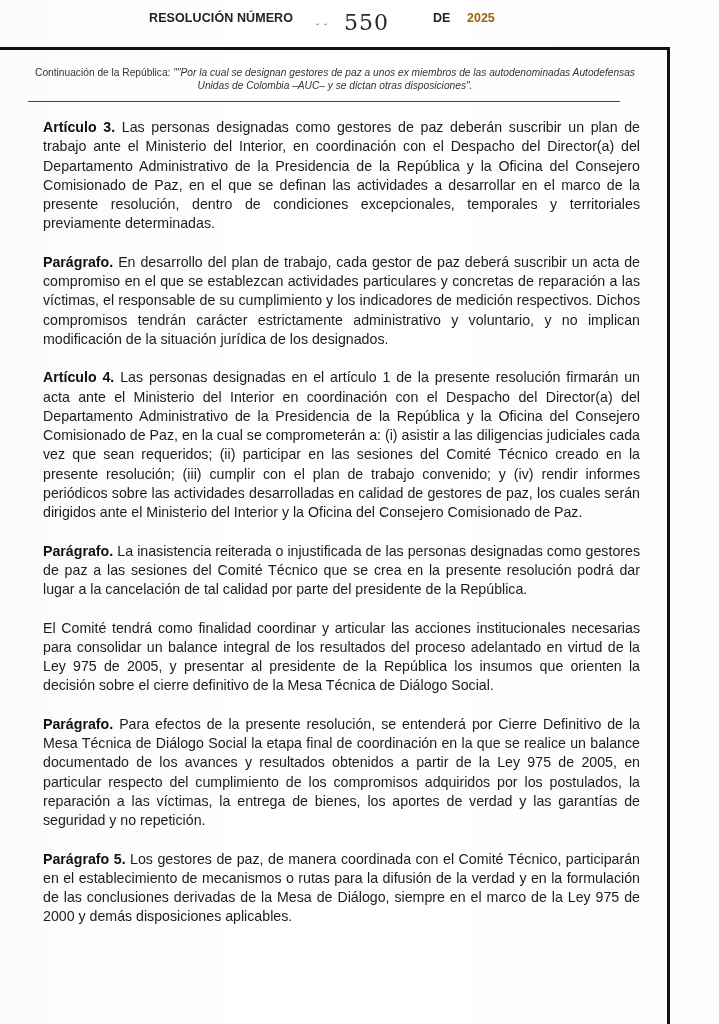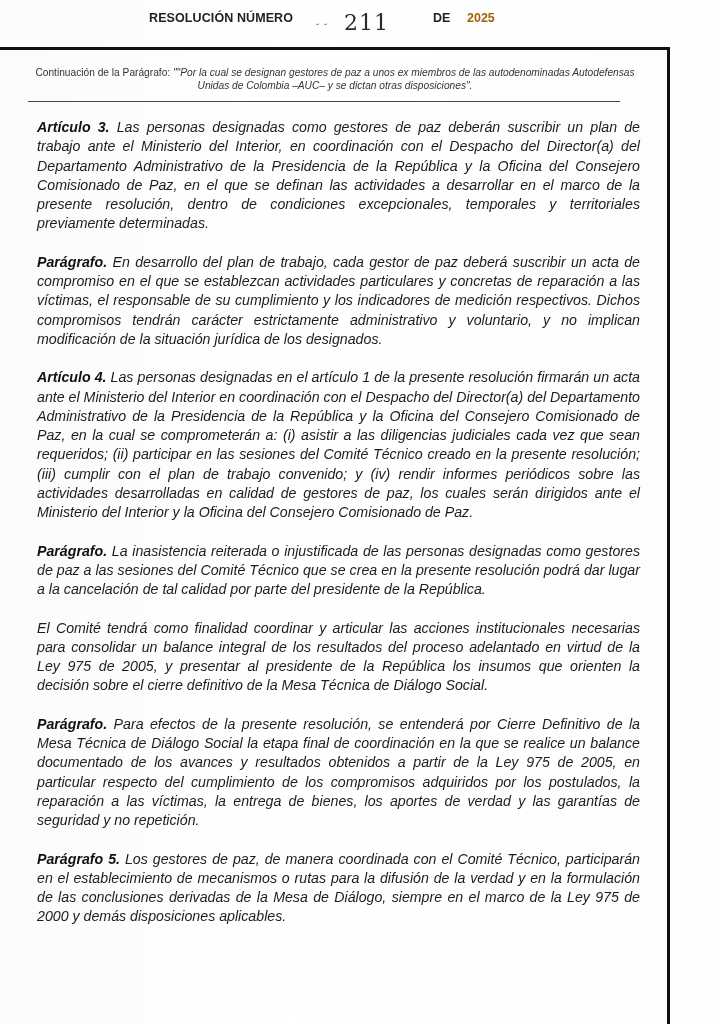--- a/index.html
+++ b/index.html
@@ -104,46 +104,45 @@
     .body-text {
       position: absolute;
       top: 118px;
       left: 31px;
       width: 609px;
       font-size: 14.2px;
       line-height: 19.3px;
       color: #1c1c1c;
     }
     .para {
-      margin: 0 0 19px 6px;
+      margin: 0 0 19px 12px;
       text-align: justify;
-      font-style: italic;
     }
     .para b {
       font-weight: bold;
       color: #111;
     }
   </style>
 </head>
 <body>
 
 <div class="page-bg"></div>
 
 <div class="header">
   <span class="hdr-label">RESOLUCIÓN NÚMERO</span>
   <span class="hdr-dots">˘ ˘</span>
-  <span class="hdr-number">211</span>
+  <span class="hdr-number">550</span>
   <span class="hdr-de">DE</span>
   <span class="hdr-year">2025</span>
 </div>
 
 <div class="doc-box"></div>
 
 <div class="continuation">
-  <span>Continuación de la Parágrafo: </span><span class="cont-title">""Por la cual se designan gestores de paz a unos ex miembros de las autodenominadas Autodefensas Unidas de Colombia –AUC– y se dictan otras disposiciones".</span>
+  <span>Continuación de la República: </span><span class="cont-title">""Por la cual se designan gestores de paz a unos ex miembros de las autodenominadas Autodefensas Unidas de Colombia –AUC– y se dictan otras disposiciones".</span>
 </div>
 <div class="cont-rule"></div>
 
 <div class="body-text">
   <p class="para"><b>Artículo 3.</b><span> Las personas designadas como gestores de paz deberán suscribir un plan de trabajo ante el Ministerio del Interior, en coordinación con el Despacho del Director(a) del Departamento Administrativo de la Presidencia de la República y la Oficina del Consejero Comisionado de Paz, en el que se definan las actividades a desarrollar en el marco de la presente resolución, dentro de condiciones excepcionales, temporales y territoriales previamente determinadas.</span></p>
   <p class="para"><b>Parágrafo.</b><span> En desarrollo del plan de trabajo, cada gestor de paz deberá suscribir un acta de compromiso en el que se establezcan actividades particulares y concretas de reparación a las víctimas, el responsable de su cumplimiento y los indicadores de medición respectivos. Dichos compromisos tendrán carácter estrictamente administrativo y voluntario, y no implican modificación de la situación jurídica de los designados.</span></p>
   <p class="para"><b>Artículo 4.</b><span> Las personas designadas en el artículo 1 de la presente resolución firmarán un acta ante el Ministerio del Interior en coordinación con el Despacho del Director(a) del Departamento Administrativo de la Presidencia de la República y la Oficina del Consejero Comisionado de Paz, en la cual se comprometerán a: (i) asistir a las diligencias judiciales cada vez que sean requeridos; (ii) participar en las sesiones del Comité Técnico creado en la presente resolución; (iii) cumplir con el plan de trabajo convenido; y (iv) rendir informes periódicos sobre las actividades desarrolladas en calidad de gestores de paz, los cuales serán dirigidos ante el Ministerio del Interior y la Oficina del Consejero Comisionado de Paz.</span></p>
   <p class="para"><b>Parágrafo.</b><span> La inasistencia reiterada o injustificada de las personas designadas como gestores de paz a las sesiones del Comité Técnico que se crea en la presente resolución podrá dar lugar a la cancelación de tal calidad por parte del presidente de la República.</span></p>
   <p class="para"><span>El Comité tendrá como finalidad coordinar y articular las acciones institucionales necesarias para consolidar un balance integral de los resultados del proceso adelantado en virtud de la Ley 975 de 2005, y presentar al presidente de la República los insumos que orienten la decisión sobre el cierre definitivo de la Mesa Técnica de Diálogo Social.</span></p>
   <p class="para"><b>Parágrafo.</b><span> Para efectos de la presente resolución, se entenderá por Cierre Definitivo de la Mesa Técnica de Diálogo Social la etapa final de coordinación en la que se realice un balance documentado de los avances y resultados obtenidos a partir de la Ley 975 de 2005, en particular respecto del cumplimiento de los compromisos adquiridos por los postulados, la reparación a las víctimas, la entrega de bienes, los aportes de verdad y las garantías de seguridad y no repetición.</span></p>

